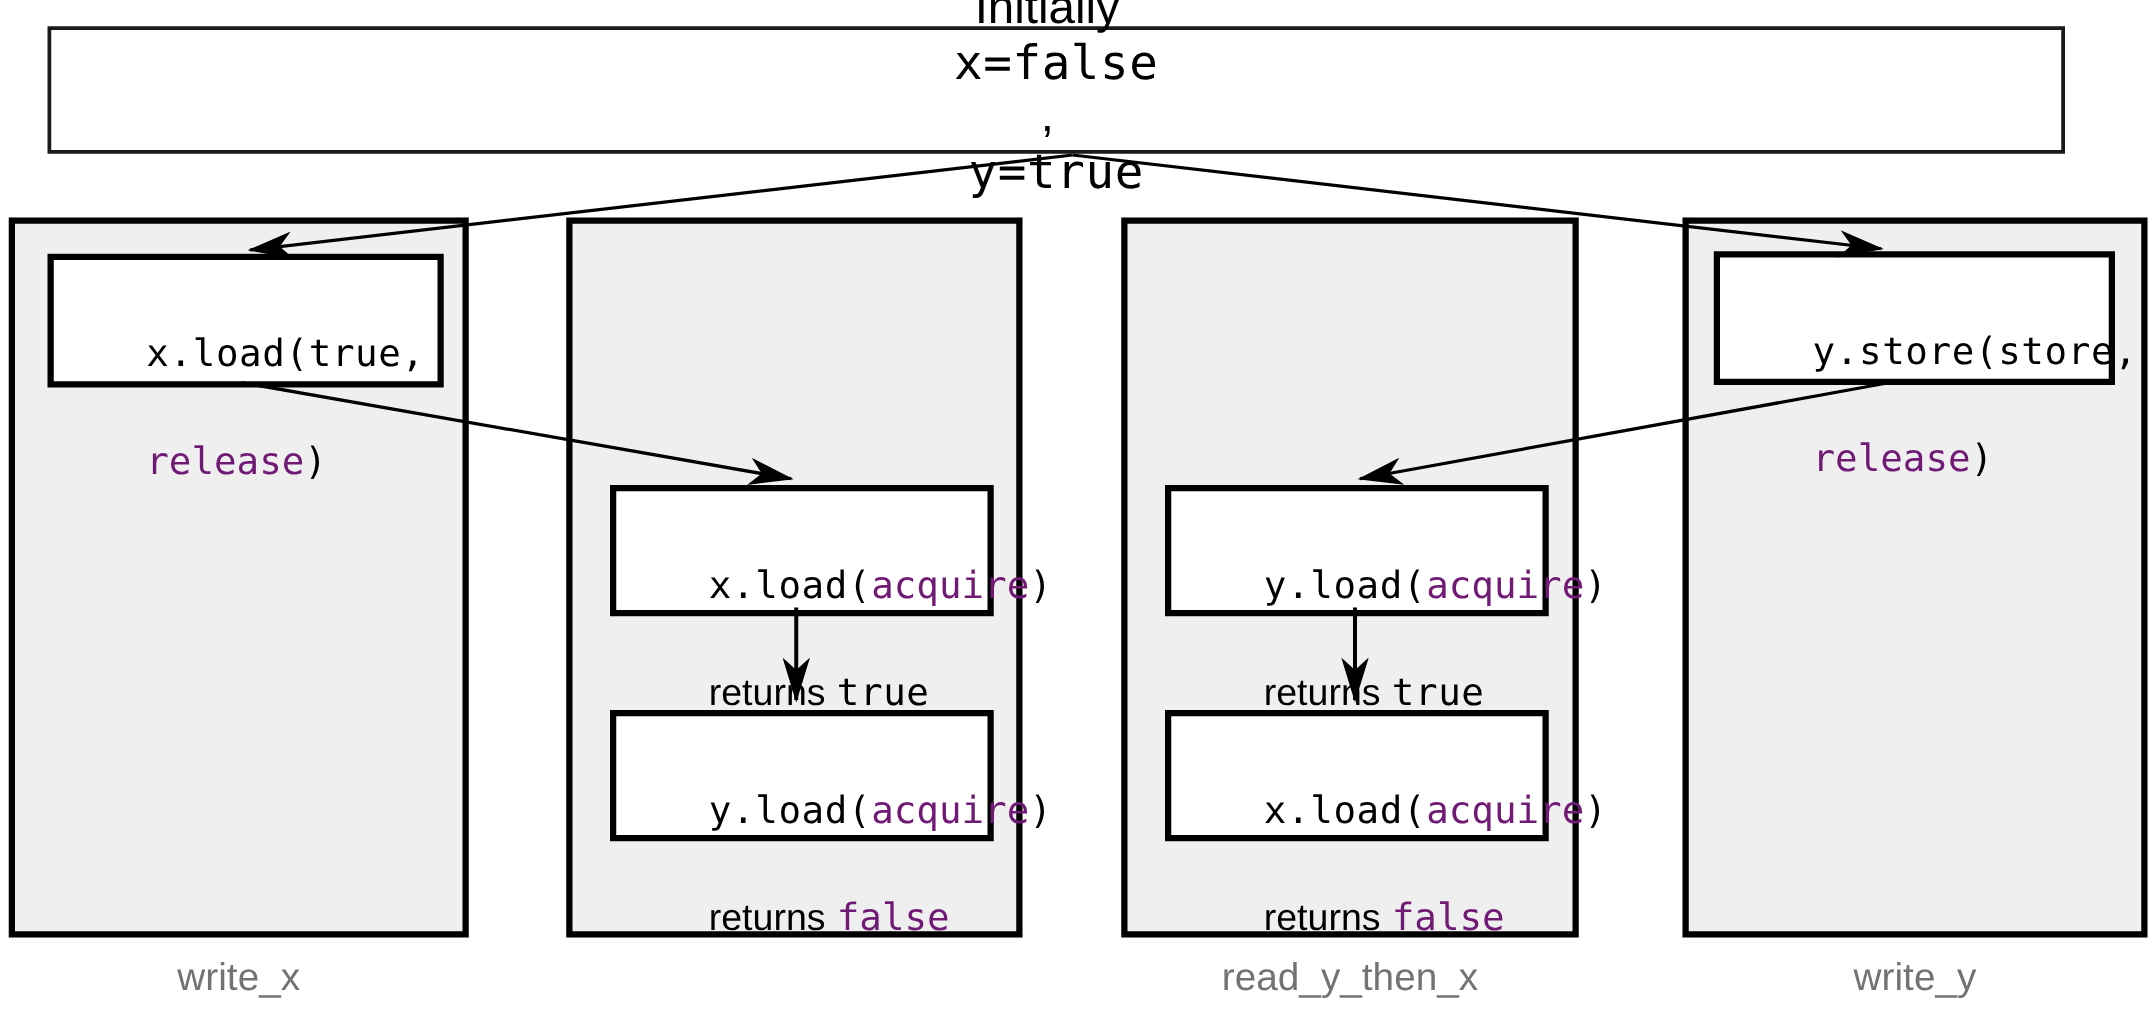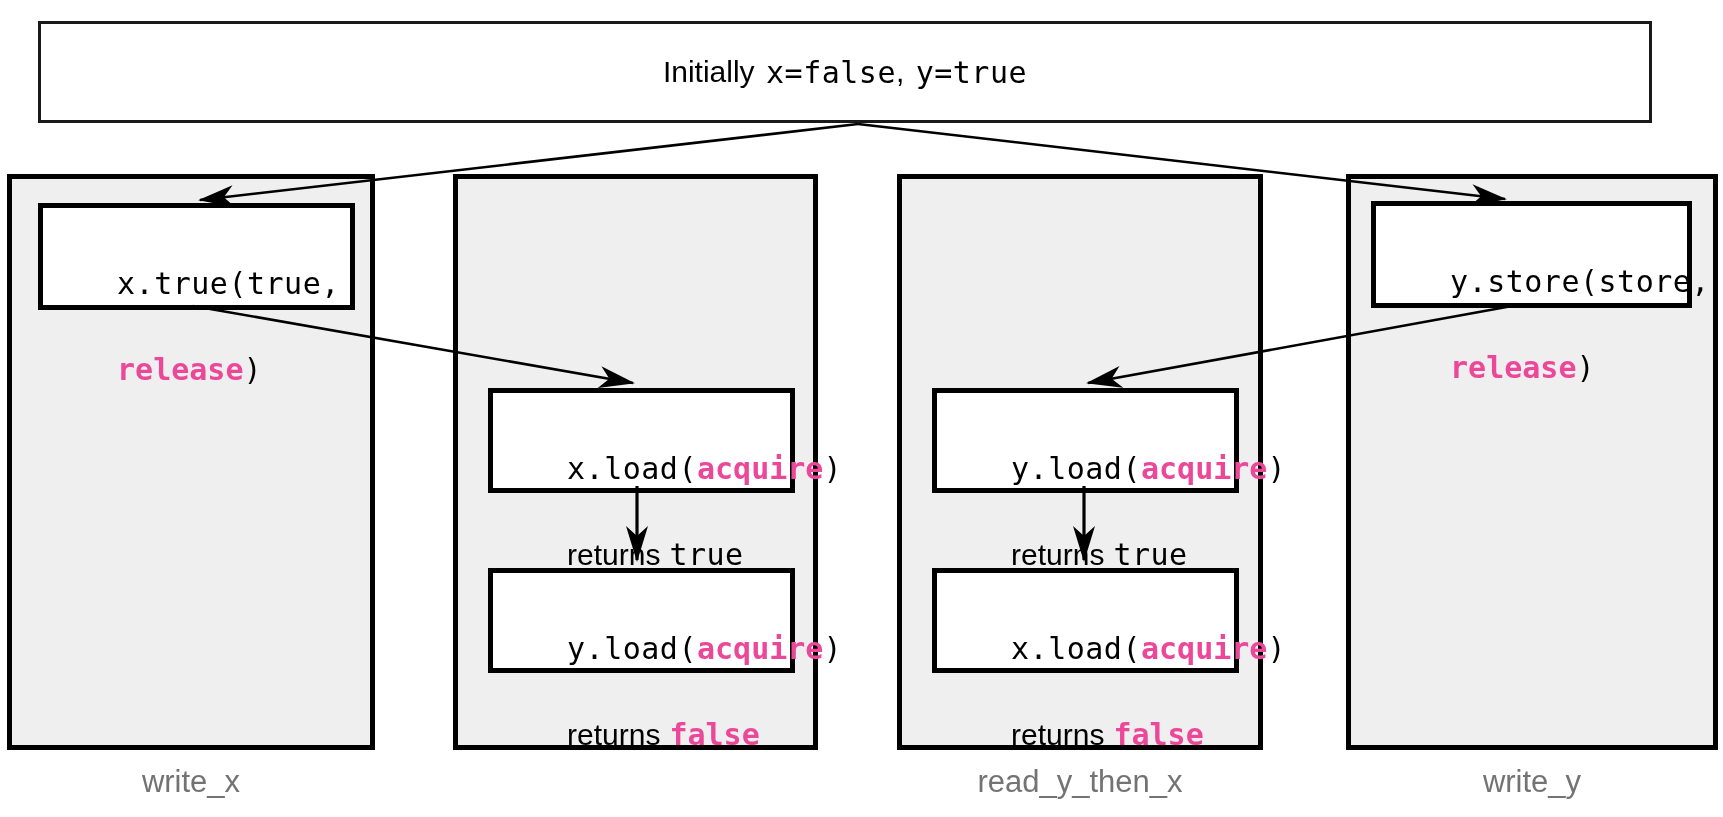--- a/index.html
+++ b/index.html
@@ -14,23 +14,24 @@
   }
   .topbox {
     position: absolute;
     left: 38px; top: 21px;
     width: 1614px; height: 102px;
     background: #ffffff;
     border: 3px solid #1a1a1a;
     display: flex;
     align-items: center;
     justify-content: center;
-    font-size: 30px;
+    font-size: 38px;
     color: #000;
     white-space: pre;
+    flex-direction: column;
   }
   .topbox .intro { font-family: "Liberation Sans", sans-serif; margin-right: 0.38em; }
   .topbox .sep { font-family: "Liberation Sans", sans-serif; margin-right: 0.38em; }
   .code, .mono {
     font-family: "DejaVu Sans Mono", "Liberation Mono", monospace;
     letter-spacing: 0.5px;
   }
   .panel {
     position: absolute;
     top: 174px;
@@ -46,22 +47,22 @@
     position: absolute;
     background: #ffffff;
     border: 5px solid #000;
     padding: 11px 0 0 24px;
     font-size: 30px;
     line-height: 43px;
     color: #000;
     white-space: pre;
   }
   .kw {
-    color: #ec4899;
-    font-weight: bold;
+    color: #701a75;
+    font-weight: normal;
     font-family: "DejaVu Sans Mono", "Liberation Mono", monospace;
   }
   .retword { font-family: "Liberation Sans", sans-serif; margin-right: 0.3em; }
   
   .store-x { left: 26px; top: 24px; width: 317px; height: 107px; }
   .store-y { left: 20px; top: 22px; width: 321px; height: 107px; }
   .load-upper { left: 30px; top: 209px; width: 307px; height: 105px; }
   .load-lower { left: 30px; top: 389px; width: 307px; height: 105px; }
   .collabel {
     position: absolute;
@@ -89,21 +90,21 @@
 <body>
 
 <div id="page">
 
   <div class="topbox">
     <span class="intro">Initially</span><span class="mono">x=false</span><span class="sep">,</span><span class="mono">y=true</span>
   </div>
 
   <div class="panel panel-1">
     <div class="codebox store-x">
-      <span class="code">x.true(true,</span><br>
+      <span class="code">x.load(true,</span><br>
       <span class="kw">release</span><span class="code">)</span>
     </div>
   </div>
 
   <div class="panel panel-2">
     <div class="codebox load-upper">
       <span class="code">x.load(</span><span class="kw">acquire</span><span class="code">)</span><br>
       <span class="retword">returns</span><span class="code">true</span>
     </div>
     <div class="codebox load-lower">

